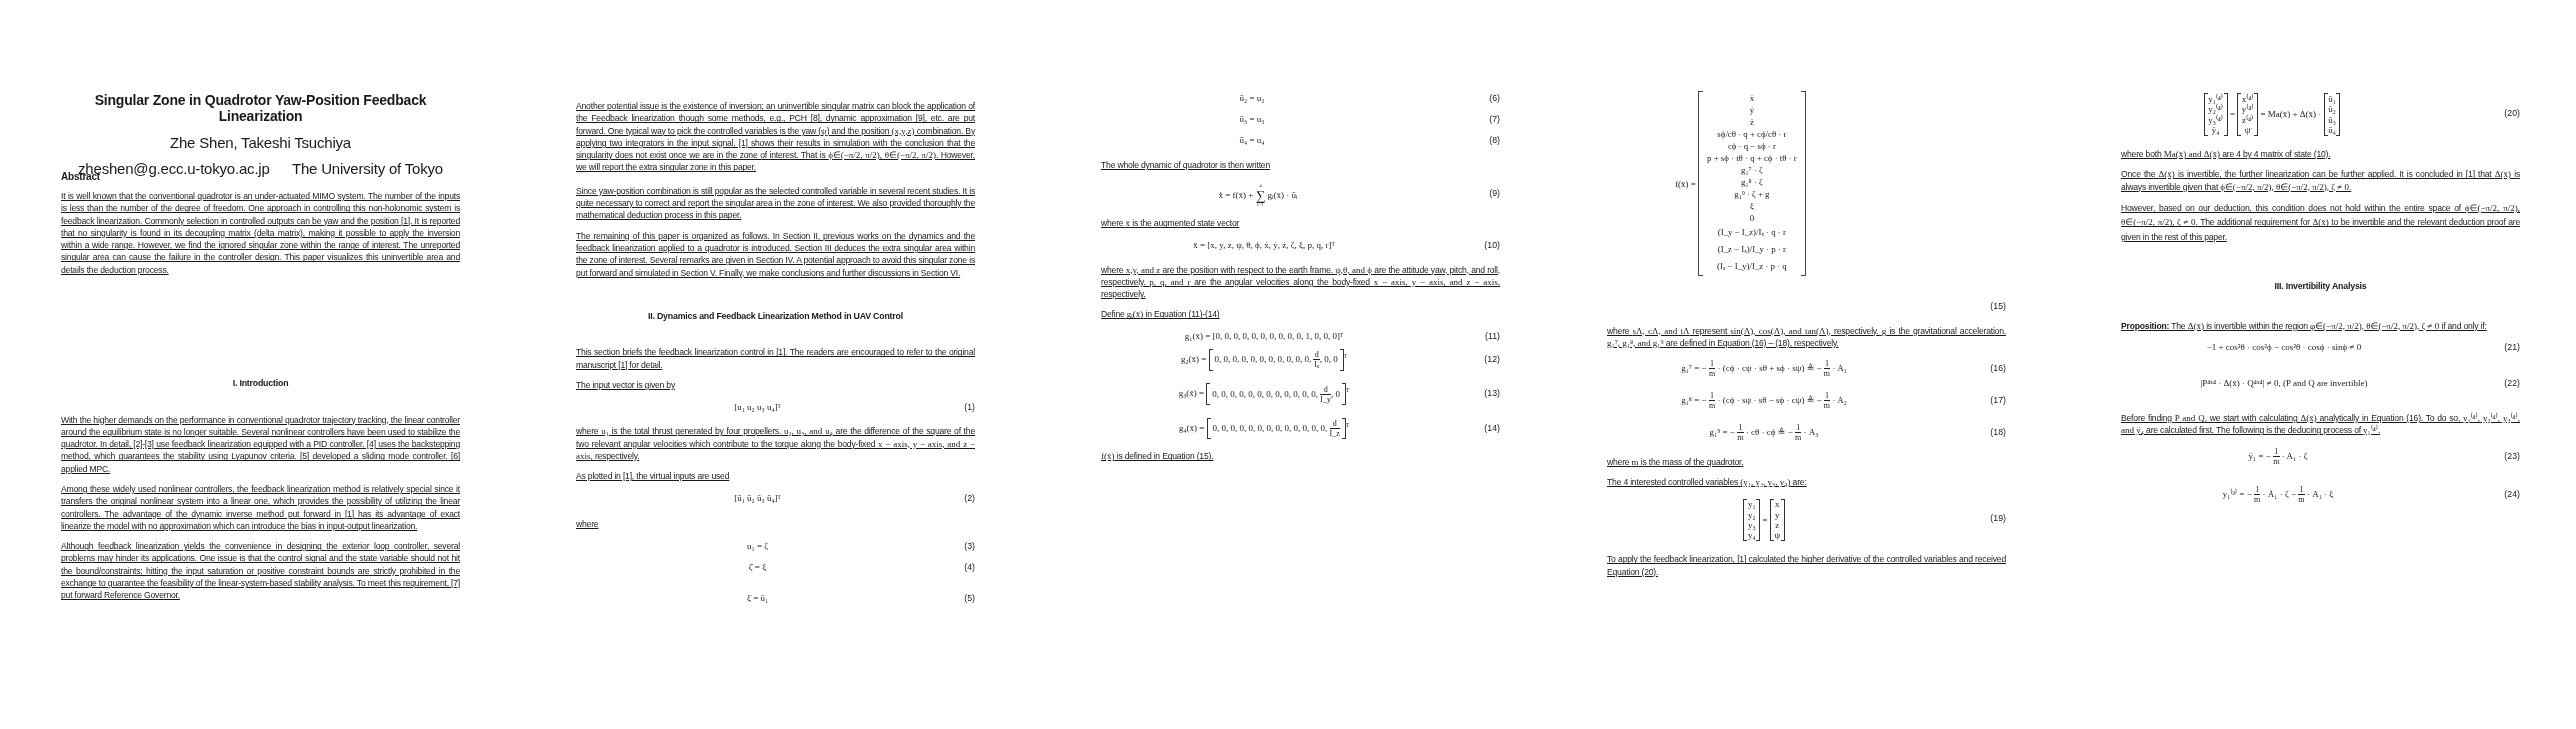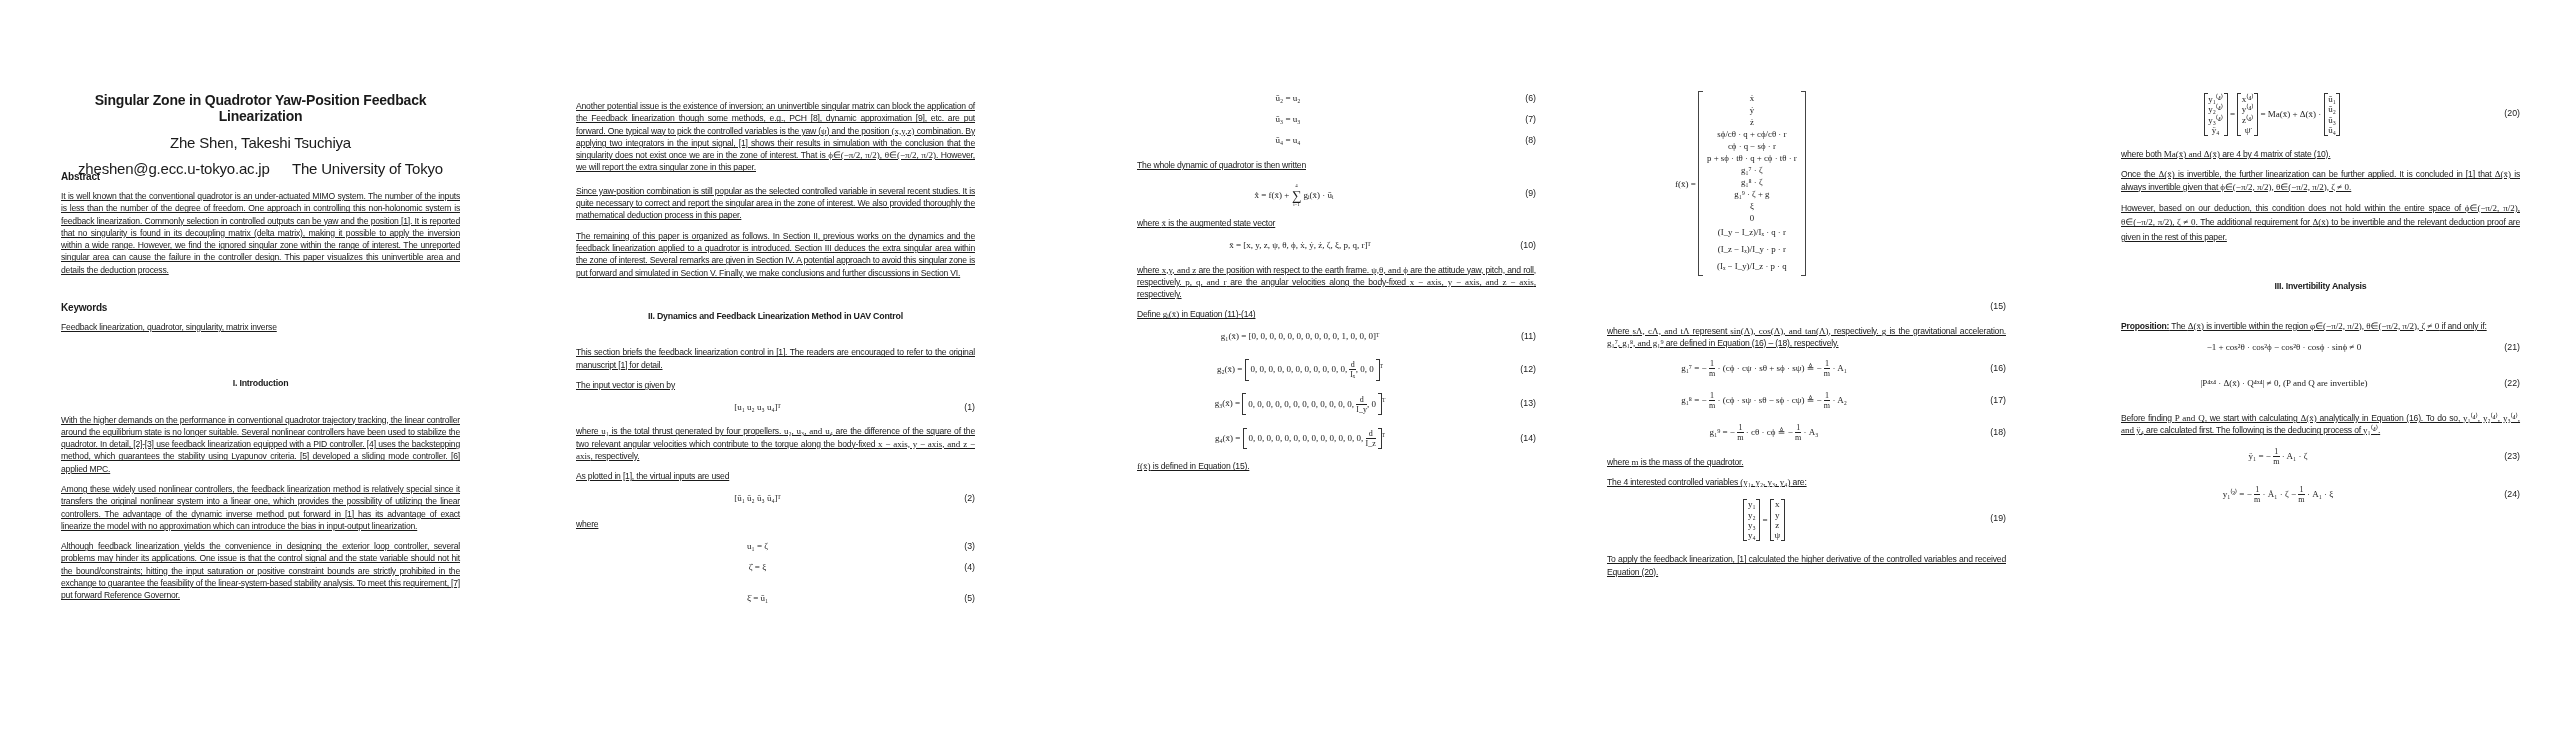--- a/index.html
+++ b/index.html
@@ -40,24 +40,20 @@
       <span style="display:inline-block; width:14.6px"></span>
       <span>The University of Tokyo</span>
     </div>
   </div>
 
   <div class="col" style="left:61px; top:171px;">
     <div class="h" style="margin-bottom:7.3px">Abstract</div>
     <p class="p">It is well known that the conventional quadrotor is an under-actuated MIMO system. The number of the inputs is less than the number of the degree of freedom. One approach in controlling this non-holonomic system is feedback linearization. Commonly selection in controlled outputs can be yaw and the position [1]. It is reported that no singularity is found in its decoupling matrix (delta matrix), making it possible to apply the inversion within a wide range. However, we find the ignored singular zone within the range of interest. The unreported singular area can cause the failure in the controller design. This paper visualizes this uninvertible area and details the deduction process.</p>
   </div>
 
-  <div class="col" style="left:61px; top:302px;">
-    <div class="h" style="margin-bottom:7.3px">Keywords</div>
-    <p class="p">Feedback linearization, quadrotor, singularity, matrix inverse</p>
-  </div>
 
   <div class="col" style="left:61px; top:378px;">
     <div class="sec" style="margin-bottom:25.5px">I. Introduction</div>
     <p class="p">With the higher demands on the performance in conventional quadrotor trajectory tracking, the linear controller around the equilibrium state is no longer suitable. Several nonlinear controllers have been used to stabilize the quadrotor. In detail, [2]-[3] use feedback linearization equipped with a PID controller. [4] uses the backstepping method, which guarantees the stability using Lyapunov criteria. [5] developed a sliding mode controller. [6] applied MPC.</p>
     <p class="p">Among these widely used nonlinear controllers, the feedback linearization method is relatively special since it transfers the original nonlinear system into a linear one, which provides the possibility of utilizing the linear controllers. The advantage of the dynamic inverse method put forward in [1] has its advantage of exact linearize the model with no approximation which can introduce the bias in input-output linearization.</p>
     <p class="p">Although feedback linearization yields the convenience in designing the exterior loop controller, several problems may hinder its applications. One issue is that the control signal and the state variable should not hit the bound/constraints; hitting the input saturation or positive constraint bounds are strictly prohibited in the exchange to guarantee the feasibility of the linear-system-based stability analysis. To meet this requirement, [7] put forward Reference Governor.</p>
   </div>
 </div>
 
 <div class="page" style="left:515px">
@@ -92,21 +88,21 @@
       <span class="body">ζ̇ = ξ</span>
         <span class="num">(4)</span>
     </div>
     <div class="eq">
       <span class="body">ξ̇ = ū₁</span>
         <span class="num">(5)</span>
     </div>
   </div>
 </div>
 
-<div class="page" style="left:1076px">
+<div class="page" style="left:1040px">
   <div class="col" style="left:61px; top:91px;">
     <div class="eq" style="margin-bottom:3px">
       <span class="body" style="right:97px">ū₂ = u₂</span>
         <span class="num">(6)</span>
     </div>
     <div class="eq" style="margin-bottom:3px">
       <span class="body" style="right:97px">ū₃ = u₃</span>
         <span class="num">(7)</span>
     </div>
     <div class="eq" style="margin-bottom:6px">
@@ -132,21 +128,21 @@
     <div class="eq" style="margin-bottom:6px">
       <span class="body" style="right:73px">x̄ = [x, y, z, ψ, θ, ϕ, ẋ, ẏ, ż, ζ, ξ, p, q, r]ᵀ</span>
         <span class="num">(10)</span>
     </div>
     <p class="p">
       <span>where </span><span class="m">x,y, and z</span><span> are the position with respect to the earth frame. </span><span class="m">ψ,θ, and ϕ</span><span> are the attitude yaw, pitch, and roll, respectively. </span><span class="m">p, q, and r</span><span> are the angular velocities along the body-fixed </span><span class="m">x − axis, y − axis, and z − axis</span><span>, respectively.</span>
     </p>
     <p class="p">
       <span>Define </span><span class="m">gᵢ(x̄)</span><span> in Equation (11)-(14)</span>
     </p>
-    <div class="eq" style="margin-bottom:10px">
+    <div class="eq" style="margin-bottom:0">
       <span class="body" style="right:73px"><span>g₁(x̄) = </span><span>[0, 0, 0, 0, 0, 0, 0, 0, 0, 0, 1, 0, 0, 0]ᵀ</span></span>
         <span class="num">(11)</span>
     </div>
     <div class="eq" style="height:27px; margin-bottom:7.3px">
       <span class="body" style="right:73px"><span>g₂(x̄) = </span><span class="bracket"><span>0, 0, 0, 0, 0, 0, 0, 0, 0, 0, 0, </span><span class="frac"><span class="top">d</span><span>Iₓ</span></span><span>, 0, 0</span></span><sup>T</sup></span>
         <span class="num" style="top:7.3px">(12)</span>
     </div>
     <div class="eq" style="height:27px; margin-bottom:7.3px">
       <span class="body" style="right:73px"><span>g₃(x̄) = </span><span class="bracket"><span>0, 0, 0, 0, 0, 0, 0, 0, 0, 0, 0, 0, </span><span class="frac"><span class="top">d</span><span>I_y</span></span><span>, 0</span></span><sup>T</sup></span>
         <span class="num" style="top:7.3px">(13)</span>

